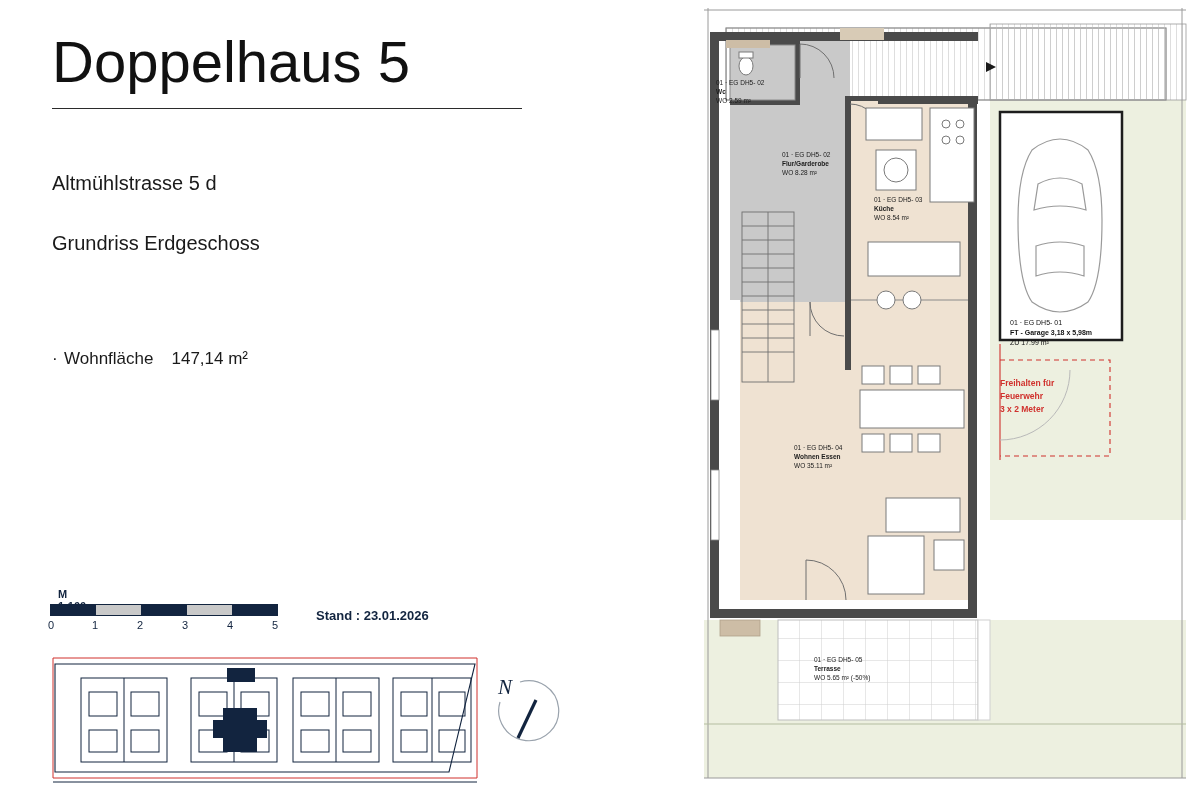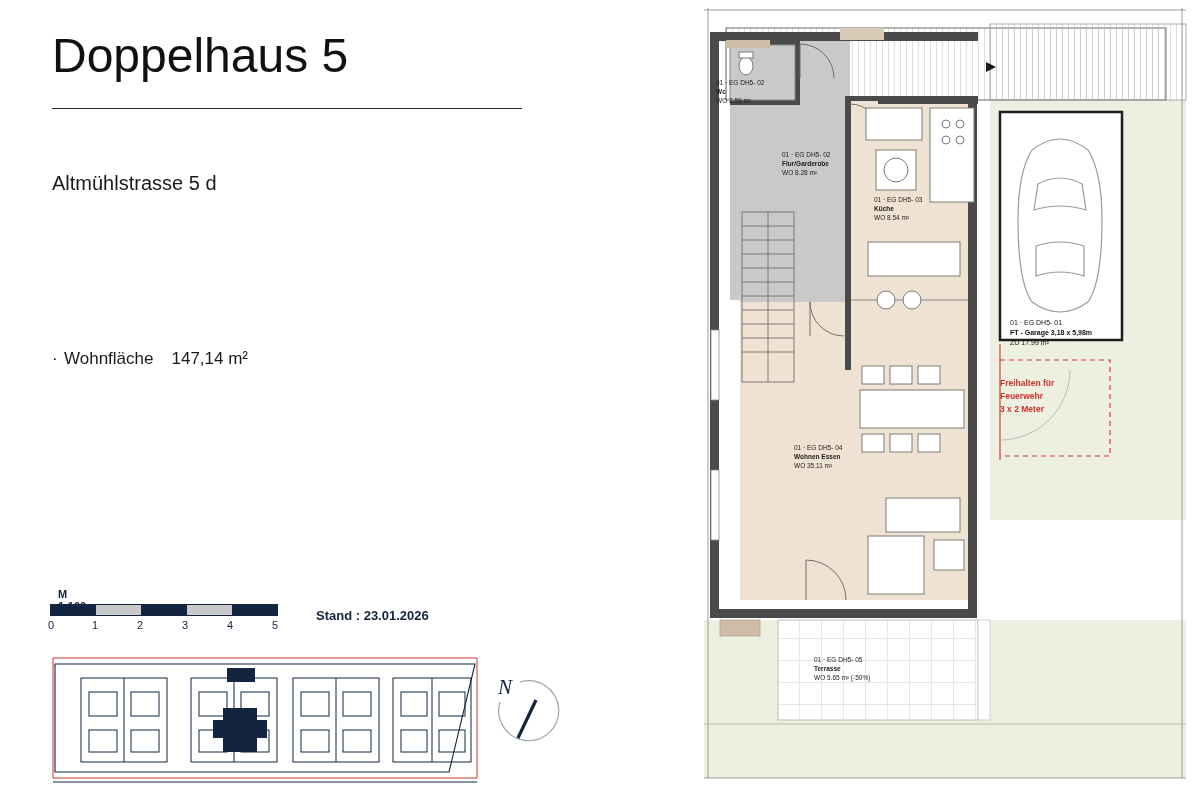--- a/index.html
+++ b/index.html
@@ -16,21 +16,21 @@
     width: 1200px; height: 794px;
     background: #ffffff;
   }
 
   
   #left-panel {
     position: absolute; left: 0; top: 0; width: 690px; height: 794px;
   }
   #title {
     position: absolute; left: 52px; top: 28px;
-    font-size: 48px; font-weight: 400; letter-spacing: 0px;
+    font-size: 58px; font-weight: 400; letter-spacing: 0px;
     color: #111;
   }
   #title-rule {
     position: absolute; left: 52px; top: 108px; width: 470px; height: 1px;
     background: #2b2b2b;
   }
   #address {
     position: absolute; left: 52px; top: 172px;
     font-size: 20px; color: #1a1a1a;
   }
@@ -107,20 +107,21 @@
 <body>
 
 <div id="page">
 
   <div id="left-panel">
 
     <div id="title">Doppelhaus 5</div>
     <div id="title-rule"></div>
 
     <div id="address">Altmühlstrasse 5 d</div>
+    <div id="plan-label">Grundriss Erdgeschoss</div>
 
     <div id="areas">
       <div class="area-row">
         <span class="bullet">·</span><span class="area-label">Wohnfläche</span><span class="area-value">147,14 m²</span>
       </div>
     </div>
 
     <div id="scale-block">
       <div id="scale-title">M 1:100</div>
       <div id="scale-bar">

